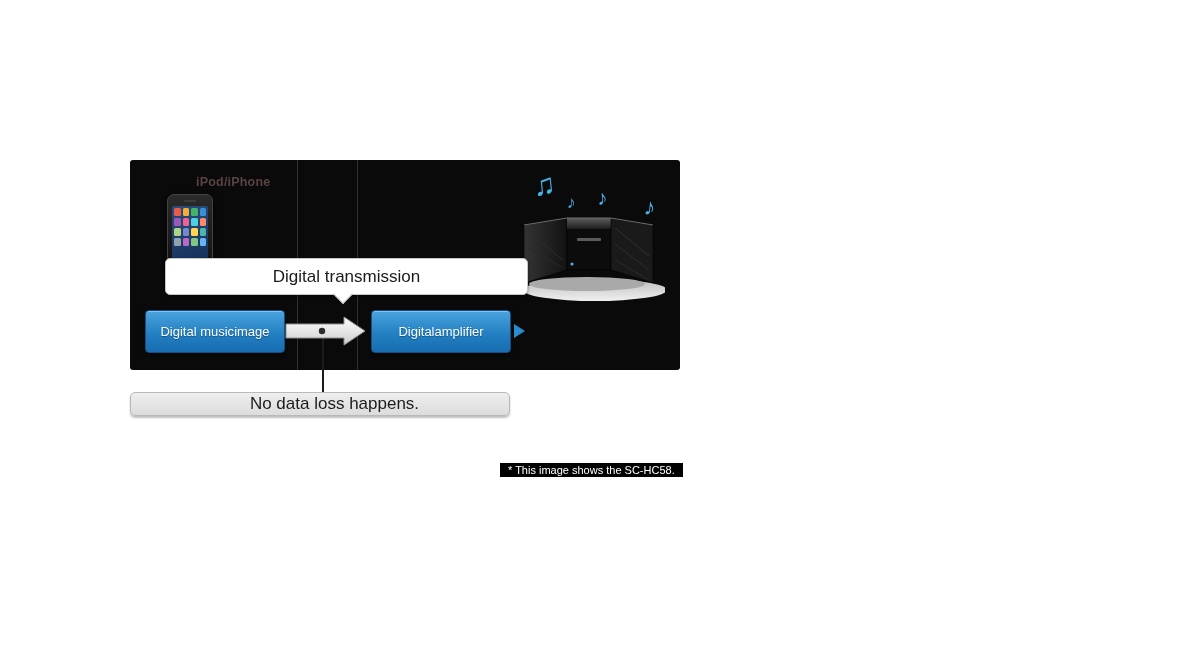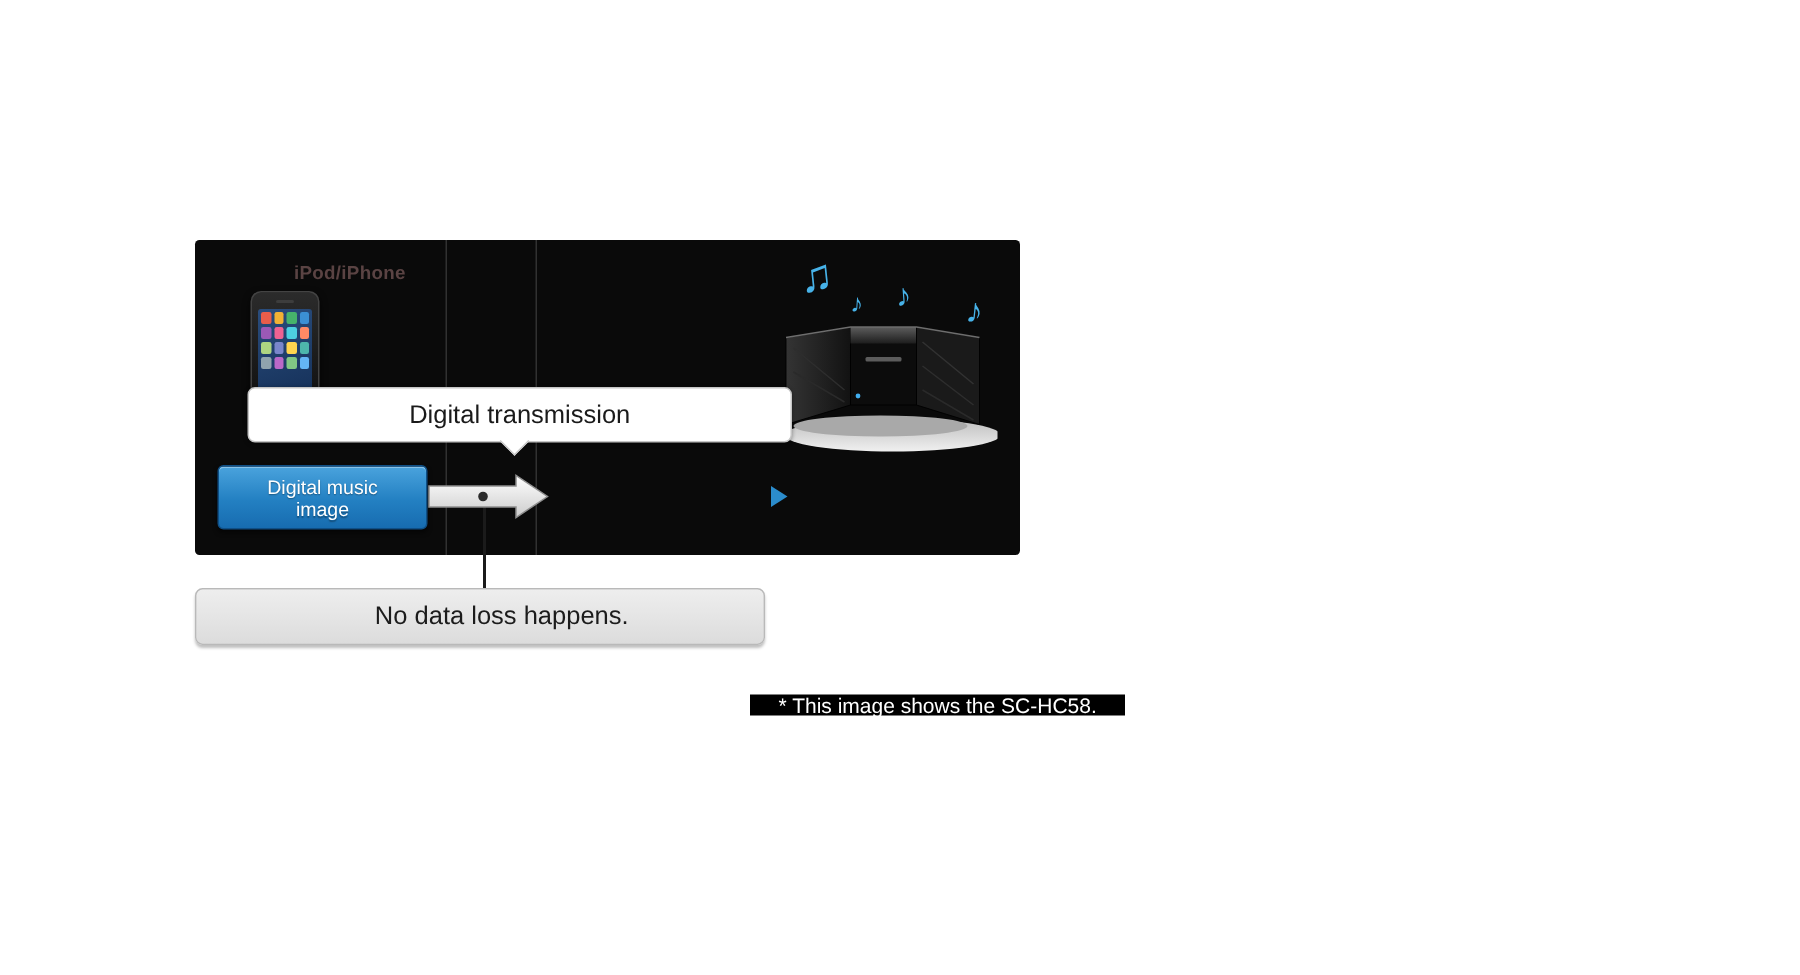--- a/index.html
+++ b/index.html
@@ -48,21 +48,21 @@
   .iphone .home{position:absolute;bottom:2px;left:50%;transform:translateX(-50%);
                 width:8px;height:8px;border-radius:50%;background:#161616;
                 border:1px solid #4c4c4c;box-sizing:border-box;}
 
   
   .connector{position:absolute;left:322px;top:331px;width:2px;height:61px;background:#1b1b1b;}
 
   
   .blue-box{position:absolute;width:140px;height:43px;border-radius:4px;box-sizing:border-box;
             background:linear-gradient(180deg,#4aa3dd 0%,#2380c2 55%,#176cb0 100%);
-            border:1px solid #0f4f86;color:#ffffff;display:flex;flex-direction:column;
+            border:1px solid #0f4f86;color:#ffffff;display:flex;flex-direction:row;
             align-items:center;justify-content:center;text-align:center;
             font-size:13px;line-height:15px;text-shadow:0 1px 1px rgba(0,0,0,.35);
             box-shadow:inset 0 1px 0 rgba(255,255,255,.35), 0 2px 3px rgba(0,0,0,.5);}
   .box-source{left:145px;top:310px;}
   .box-amp{left:371px;top:310px;}
   .box-speaker{left:526px;top:310px;font-size:14px;}
 
   
   .flow-arrow{position:absolute;left:285px;top:313px;width:82px;height:36px;}
 
@@ -84,29 +84,29 @@
   
   .transmission{position:absolute;left:145px;top:258px;width:363px;height:37px;box-sizing:border-box;
                 background:#ffffff;border:1px solid #c6c6c6;border-radius:5px;
                 box-shadow:0 1px 3px rgba(0,0,0,.4);display:flex;align-items:center;
                 justify-content:center;font-size:17px;color:#1a1a1a;z-index:6;margin-left:20px;}
   .transmission .pointer{position:absolute;left:170px;bottom:-7px;width:13px;height:13px;
                 background:#ffffff;border-right:1px solid #c6c6c6;border-bottom:1px solid #c6c6c6;
                 transform:rotate(45deg);}
 
   
-  .result{position:absolute;left:130px;top:392px;width:380px;height:38px;box-sizing:border-box;
+  .result{position:absolute;left:130px;top:392px;width:380px;height:24px;box-sizing:border-box;
           background:linear-gradient(180deg,#eeeeee,#dcdcdc);border:1px solid #b9b9b9;
           border-radius:5px;box-shadow:0 2px 2px rgba(0,0,0,.25);
           display:flex;align-items:center;justify-content:center;
           font-size:17px;color:#1c1c1c;padding-left:29px;}
 
   
   .footnote{position:absolute;left:500px;top:463px;background:#000000;color:#ffffff;
-            font-size:14px;line-height:14px;padding:0 19px;white-space:nowrap;}
+            font-size:11px;line-height:14px;padding:0 8px;white-space:nowrap;}
 </style>
 </head>
 <body>
 
 <div class="stage">
 
   <div class="panel">
     <div class="seam seam-l"></div>
     <div class="seam seam-r"></div>
   </div>
@@ -149,20 +149,24 @@
     <defs>
       <linearGradient id="gArr" x1="0" y1="0" x2="0" y2="1">
         <stop offset="0" stop-color="#ffffff"></stop>
         <stop offset="1" stop-color="#cccccc"></stop>
       </linearGradient>
     </defs>
     <polygon points="1,11 59,11 59,4 80,18 59,32 59,25 1,25" fill="url(#gArr)" stroke="#8f8f8f" stroke-width="1"></polygon>
     <circle cx="37" cy="18" r="3.2" fill="#2c2c2c"></circle>
   </svg>
 
+  <div class="blue-box box-amp">
+    <span>Digital</span>
+    <span>amplifier</span>
+  </div>
 
   <div class="play-tri"></div>
 
 
   <svg class="stereo" viewBox="0 0 150 98" xmlns="http://www.w3.org/2000/svg">
     <defs>
       <linearGradient id="gBase" x1="0" y1="0" x2="0" y2="1">
         <stop offset="0" stop-color="#bdbdbd"></stop>
         <stop offset="1" stop-color="#f0f0f0"></stop>
       </linearGradient>

